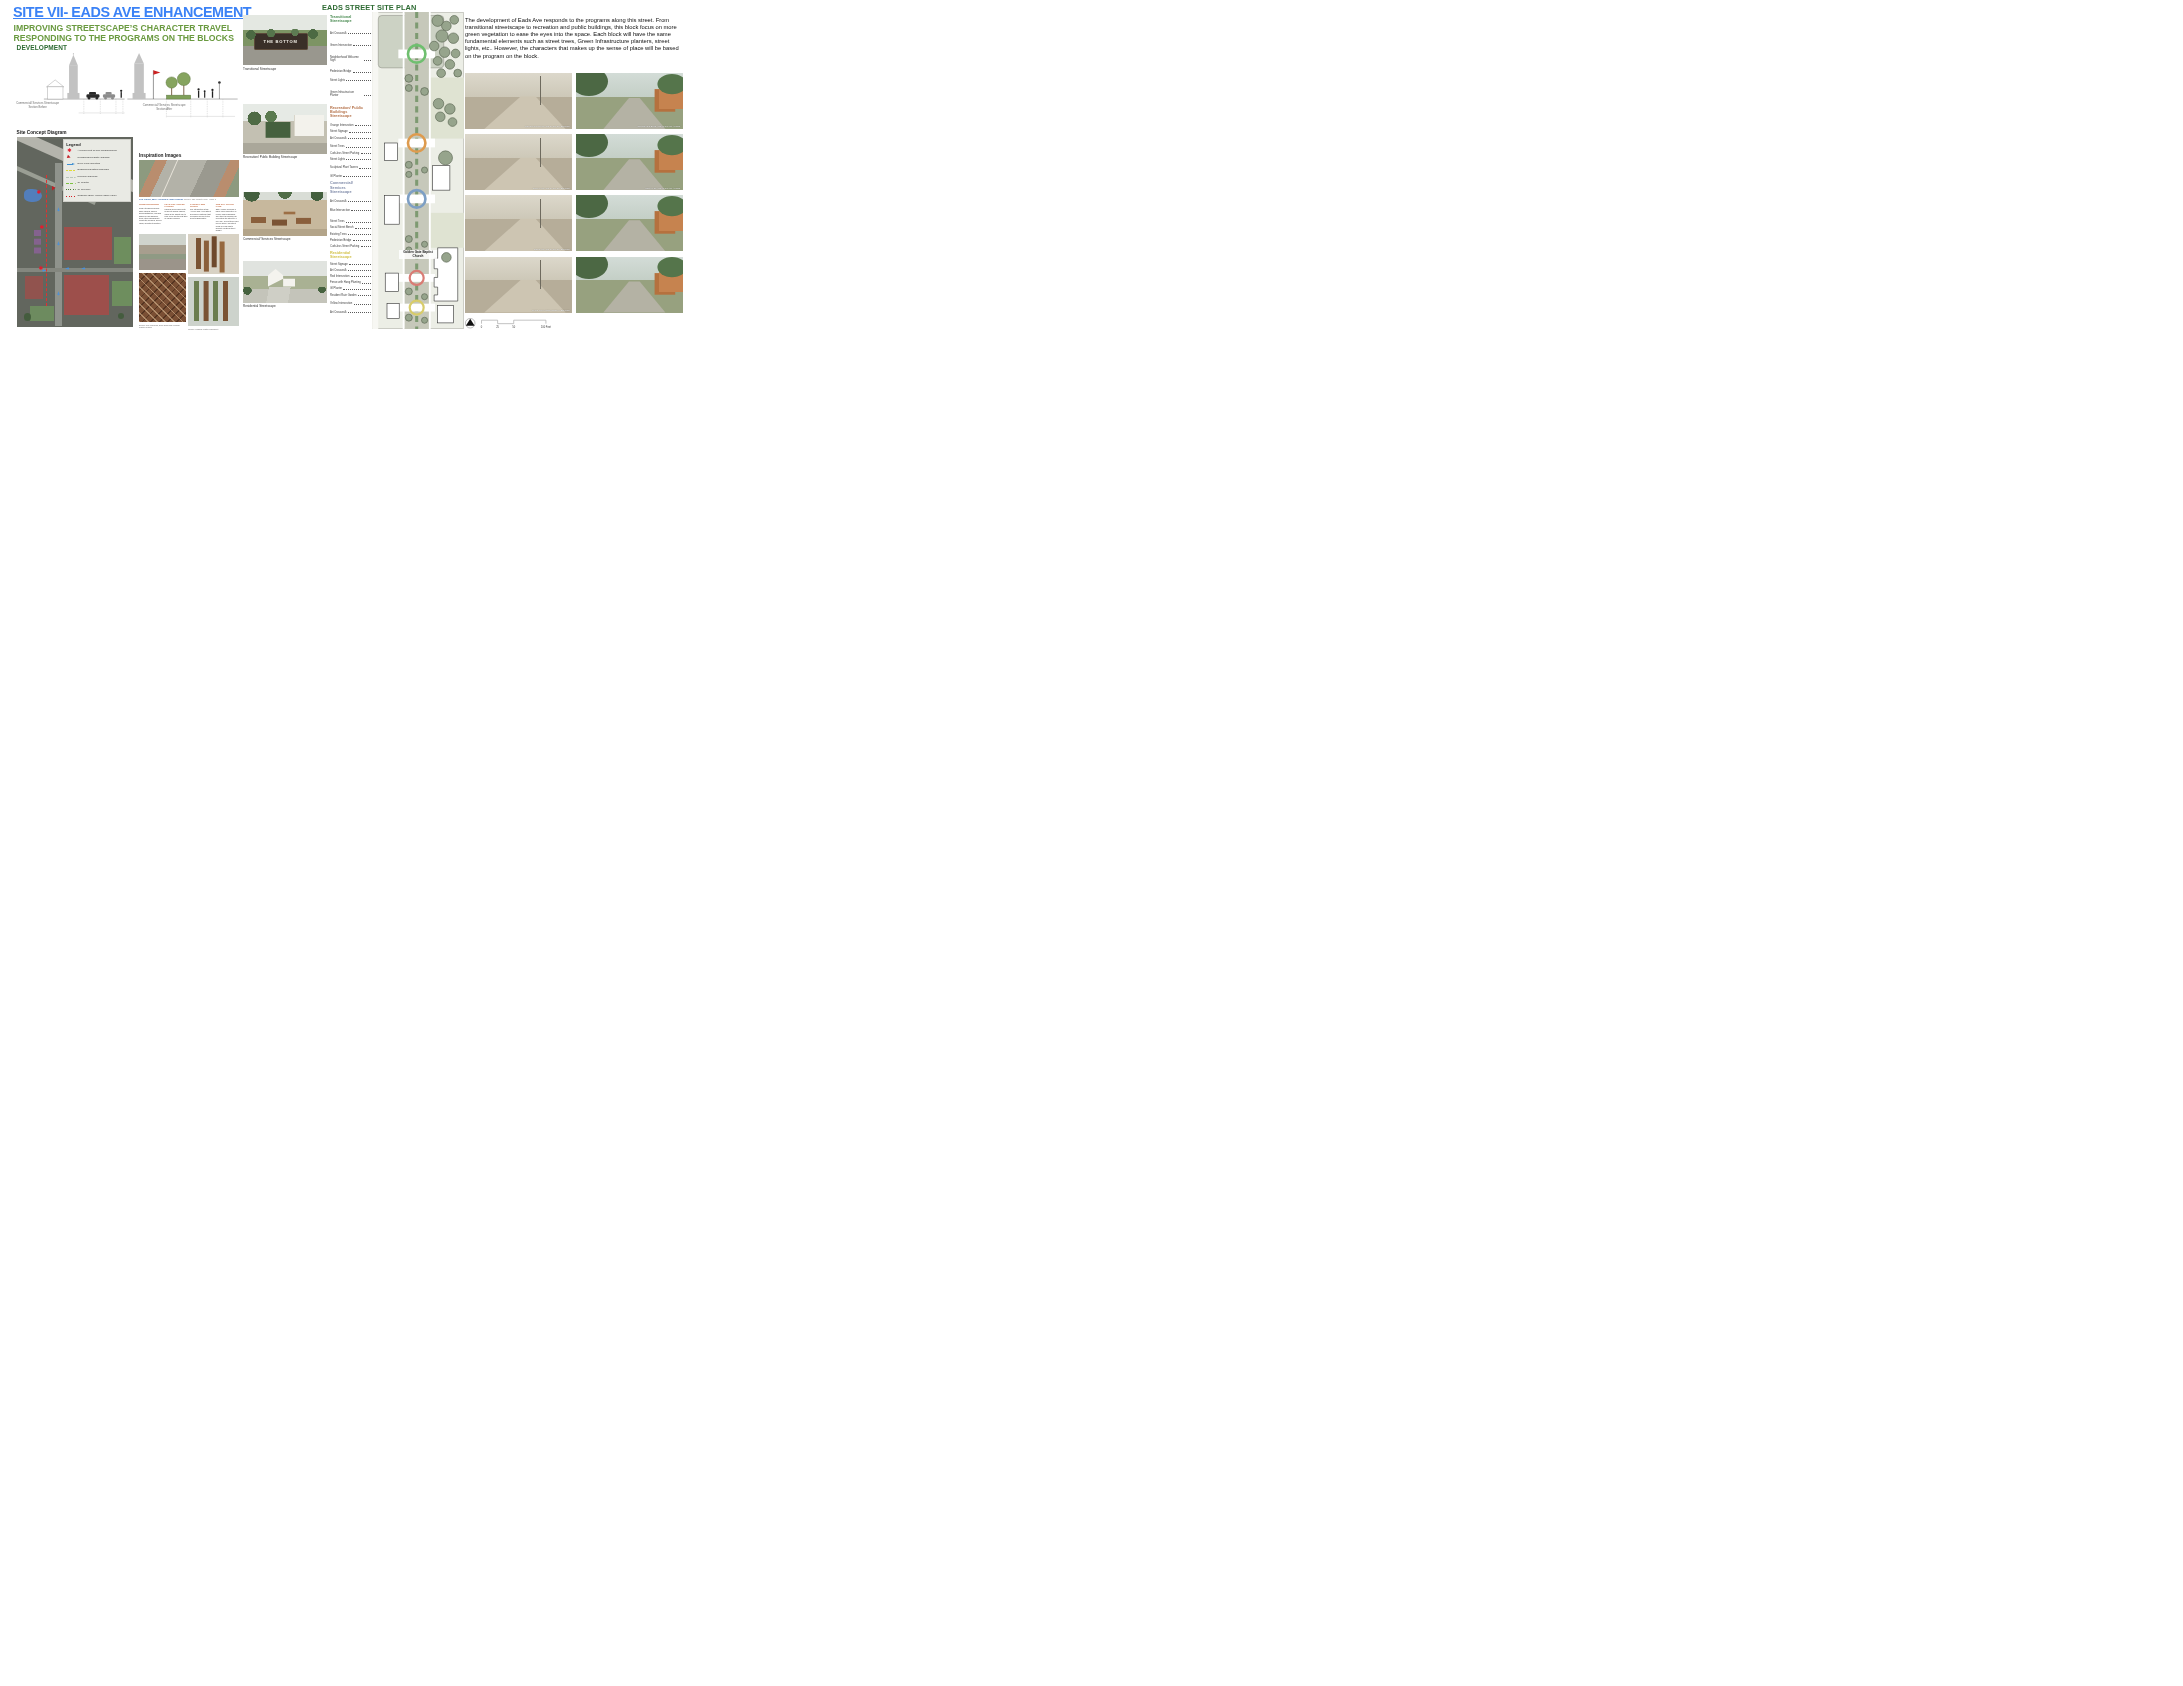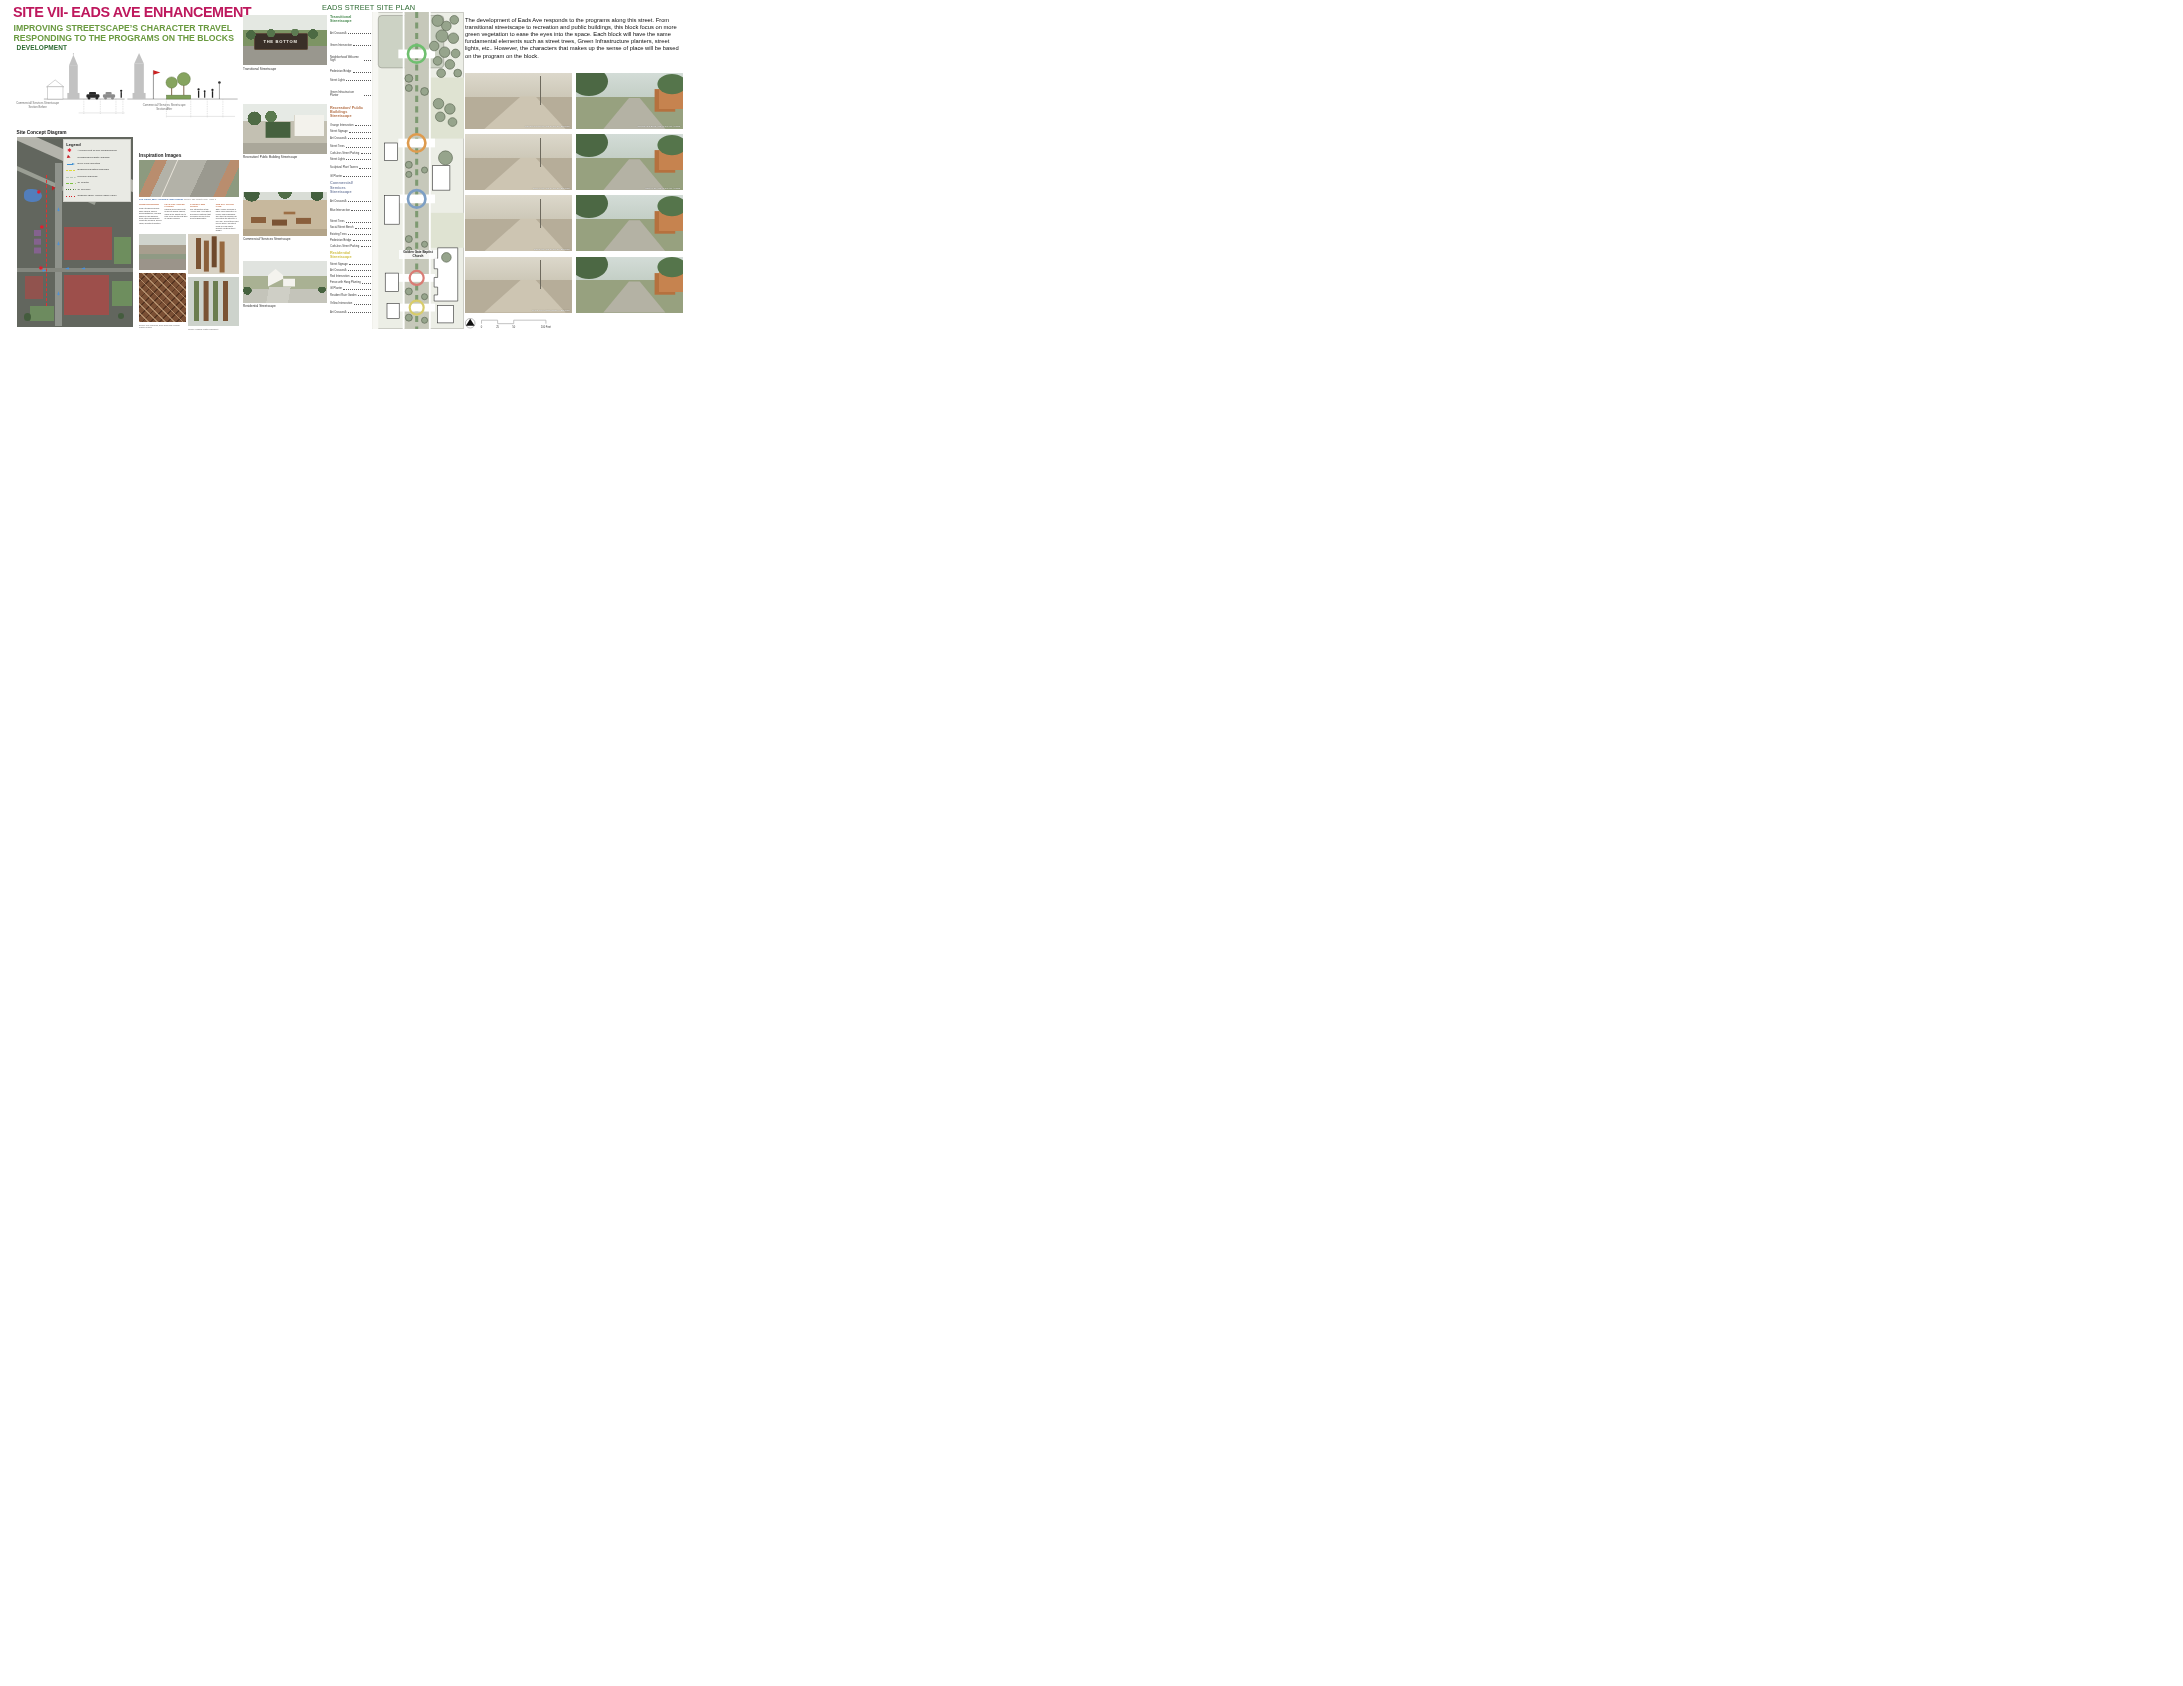--- a/index.html
+++ b/index.html
@@ -1,20 +1,20 @@
 <!DOCTYPE html>
 <html style="font-size:7px"><head>
 <meta charset="utf-8">
 <style>
   html,body{margin:0;padding:0;background:#fff;}
   .board{position:relative;width:692px;height:338px;background:#fff;overflow:hidden;
          font-family:"Liberation Sans",sans-serif;color:#222;}
 
   
-  .title{position:absolute;left:13px;top:3.5px;font-size:14.4px;font-weight:bold;letter-spacing:-0.4px;color:#be185d;white-space:nowrap;}
+  .title{position:absolute;left:13px;top:3.5px;font-size:14.4px;font-weight:bold;letter-spacing:-0.4px;color:#3b82f6;white-space:nowrap;text-decoration:underline;}
   .subtitle{position:absolute;left:13.5px;top:23px;width:238px;font-size:8.7px;line-height:10px;font-weight:bold;color:#6a9a40;}
   .dev{position:absolute;left:16.6px;top:44px;font-size:6.5px;font-weight:bold;color:#2e6b33;letter-spacing:0.1px;}
 
   
   .sections{position:absolute;left:13px;top:53px;width:225px;height:76px;display:flex;}
   .sec{position:relative;width:113px;height:76px;}
   .sec-label{position:absolute;font-size:2.8px;line-height:3.5px;color:#6f6f6f;text-align:center;}
   .sec-label.before{left:2.6px;top:49px;width:44px;}
   .sec-label.after{left:12.2px;top:51px;width:52px;}
 
@@ -103,21 +103,21 @@
   .m4{margin-top:20px;}
   .m4 .mimg{height:42px;background:linear-gradient(#e0e3df 0 36%,#a9b193 36% 66%,#c4c4ba 66%);}
   .m4 .mimg::before{content:"";position:absolute;left:25px;top:7.9px;width:27px;height:17.5px;background:#f4f3ee;
         clip-path:polygon(0 100%,0 35%,28% 0,56% 35%,56% 100%,100% 100%,100% 55%,56% 55%);}
   .m4 .mimg::after{content:"";position:absolute;left:0;top:26px;width:100%;height:16px;
         background:linear-gradient(100deg,transparent 0 30%,#cfcfc6 30% 55%,transparent 55%),
                    radial-gradient(circle 7px at 4.4px 3.5px,#46623f 60%,transparent 61%),
                    radial-gradient(circle 6.1px at 79px 2.6px,#46623f 60%,transparent 61%);}
 
   
-  .sp-h{position:absolute;left:322px;top:2.6px;font-size:7.4px;font-weight:normal;color:#2e6b33;letter-spacing:0.1px;}
+  .sp-h{position:absolute;left:322px;top:2.6px;font-size:7.4px;font-weight:bold;color:#2e6b33;letter-spacing:0.1px;}
   .sp-labels{position:absolute;left:330px;top:14px;width:43px;height:313px;overflow:hidden;}
   .prow{display:flex;align-items:flex-end;}
   .plbl{font-size:2.7px;line-height:3.1px;color:#3c3c3c;max-width:33px;}
   .pleader{flex:1;border-bottom:0.7px dotted #5a5a5a;margin:0 0 0.9px 1.3px;min-width:3.5px;}
   .hd .plbl{font-weight:bold;font-size:3.8px;line-height:4.2px;max-width:38px;}
   .hg .plbl{color:#4a8b52;} .ho .plbl{color:#b5724a;} .hb .plbl{color:#7f8aa8;} .hy .plbl{color:#d3c24a;}
   .m0{margin-top:0.9px;} .mA{margin-top:3.1px;} .mB{margin-top:5.7px;} .mC{margin-top:8.7px;}
   .plan{position:absolute;left:372px;top:12.2px;width:92px;height:317px;}
   .church{position:absolute;left:27px;top:238px;width:38px;font-size:3.1px;line-height:3.5px;font-weight:bold;color:#222;text-align:center;background:rgba(255,255,255,.85);padding:0.9px 0;}
 

